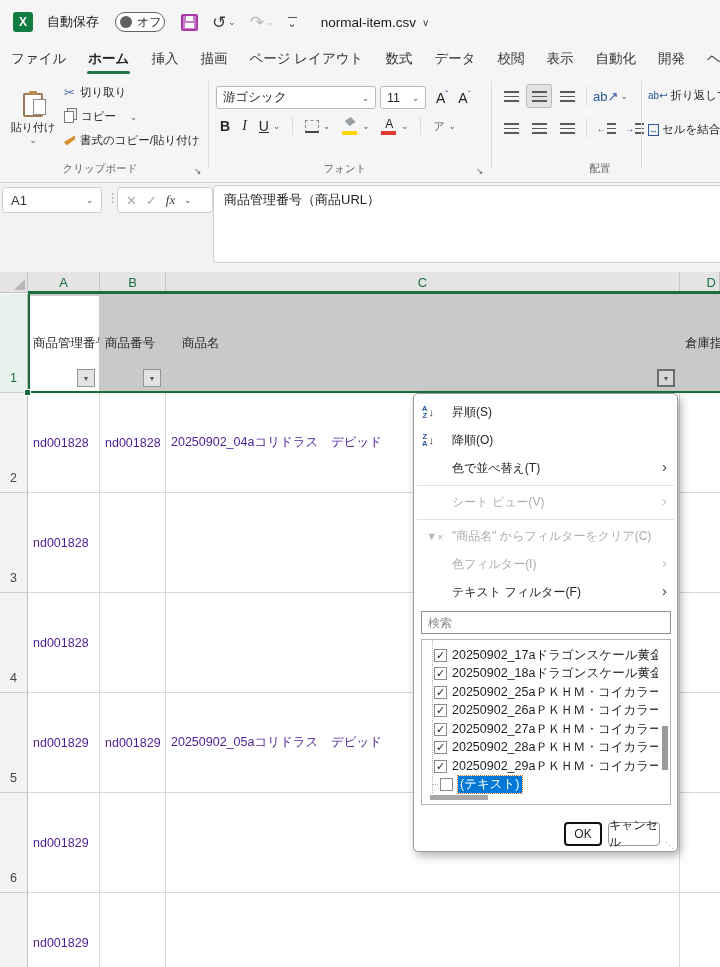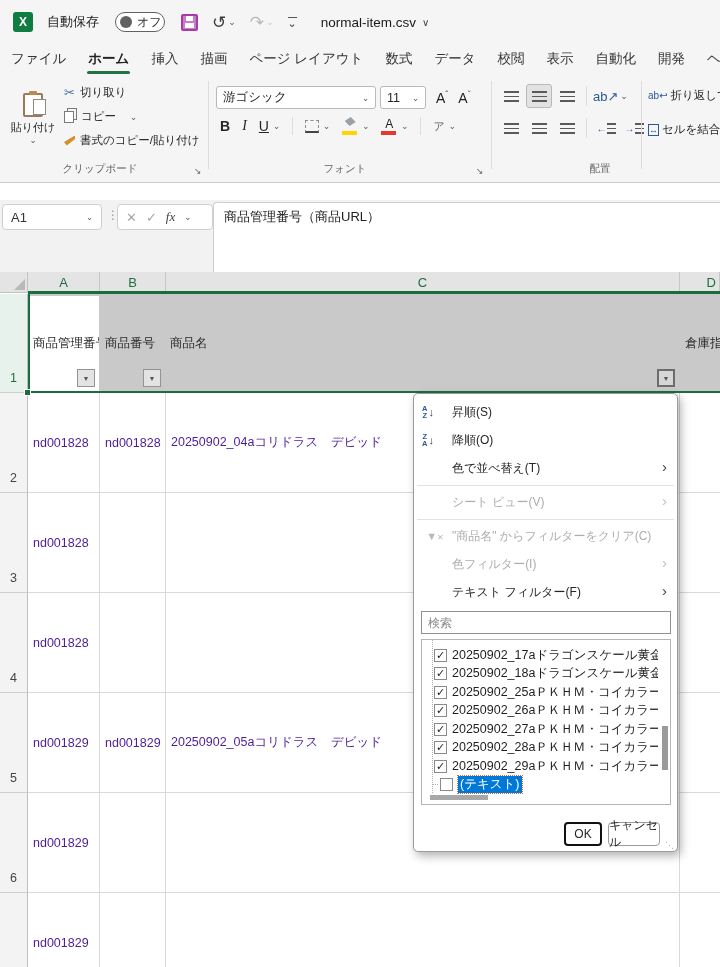--- a/index.html
+++ b/index.html
@@ -57,21 +57,21 @@
   .bucket{ width:11px; height:9px; background:#9aa0a6; clip-path:polygon(0 45%,55% 0,100% 55%,45% 100%); }
   .colorbar{ position:absolute; width:15px; height:4px; bottom:0; left:0; }
   .icstack{ position:relative; width:16px; height:18px; display:flex; justify-content:center; }
   .li{ width:15px; height:11px; background:repeating-linear-gradient(to bottom,#5a5a5a 0 1.5px,transparent 1.5px 4.6px); }
   .alnbtn{ width:26px; height:24px; display:flex; align-items:center; justify-content:center; border-radius:3px; }
   .alnbtn.sel{ background:#e2e2e2; border:1px solid #b9b9b9; }
   .blue{ color:#2b579a; }
   .mergeic{ width:15px; height:12px; border:1px solid #2b579a; color:#2b579a; font-size:9px; display:flex; align-items:center; justify-content:center; }
 
   
-  .formula-row{ left:0; top:200px; width:720px; height:89px; background:#f2f2f2; }
+  .formula-row{ left:0; top:183px; width:720px; height:89px; background:#f2f2f2; }
   .namebox{ position:absolute; left:2px; top:4px; width:100px; height:26px; background:#fff; border:1px solid #cfcfcf; border-radius:4px; display:flex; align-items:center; justify-content:space-between; padding:0 8px; font-size:13px; }
   .dots{ position:absolute; left:107px; top:8px; color:#9a9a9a; font-size:12px; }
   .fxbox{ position:absolute; left:117px; top:4px; width:96px; height:26px; background:#fff; border:1px solid #cfcfcf; border-radius:4px; display:flex; align-items:center; gap:9px; padding:0 8px; font-size:13px; color:#a8a8a8; }
   .fxbox .fx{ font-style:italic; font-family:"Liberation Serif","DejaVu Serif",serif; color:#444; }
   .formula-input{ position:absolute; left:213px; top:2px; width:507px; height:78px; background:#fff; border:1px solid #cfcfcf; border-right:none; border-radius:4px 0 0 4px; font-size:13px; color:#222; padding:5px 0 0 10px; }
 
   
   .grid{ left:0; top:272px; width:720px; height:695px; background:#fff; }
   .corner{ position:absolute; left:0; top:0; width:28px; height:21px; background:#e4e4e4; border-right:1px solid #c2c2c2; border-bottom:1px solid #c2c2c2; }
   .corner::after{ content:""; position:absolute; right:2px; bottom:2px; border-left:11px solid transparent; border-bottom:11px solid #b9b9b9; }
@@ -304,21 +304,21 @@
     <div class="gl-h" style="top:220px;"></div>
     <div class="gl-h" style="top:320px;"></div>
     <div class="gl-h" style="top:420px;"></div>
     <div class="gl-h" style="top:520px;"></div>
     <div class="gl-h" style="top:620px;"></div>
 
     <div class="row1bg"></div>
     <div class="a1cell"></div>
     <div class="cell hcell" style="left:29px; top:24px; width:70px; height:95px;">商品管理番号（商品URL）</div>
     <div class="cell hcell" style="left:101px; top:24px; width:64px; height:95px;">商品番号</div>
-    <div class="cell hcell" style="left:166px; top:24px; width:512px; height:95px;">商品名</div>
+    <div class="cell hcell" style="left:178px; top:24px; width:512px; height:95px;">商品名</div>
     <div class="cell hcell" style="left:681px; top:24px; width:39px; height:95px;">倉庫指定</div>
     <div class="selborder"></div>
     <div class="fillhandle"></div>
     <div class="fbtn" style="left:77px; top:97px;">
         <span>▼</span>
       </div>
     <div class="fbtn" style="left:143px; top:97px;">
         <span>▼</span>
       </div>
     <div class="fbtn active" style="left:657px; top:97px;">

